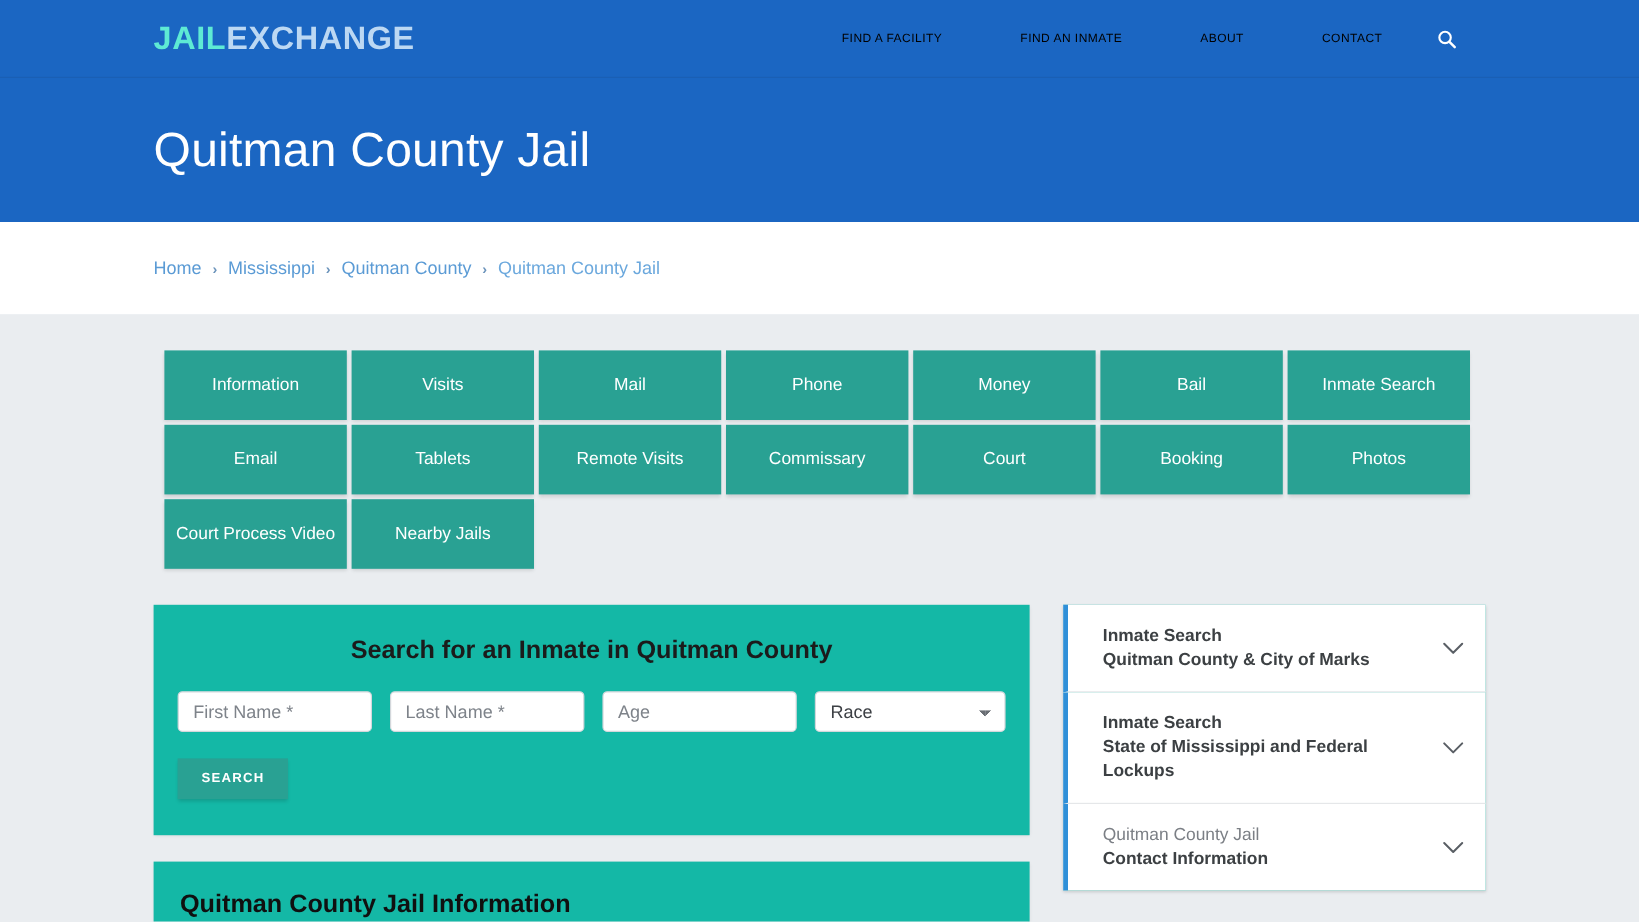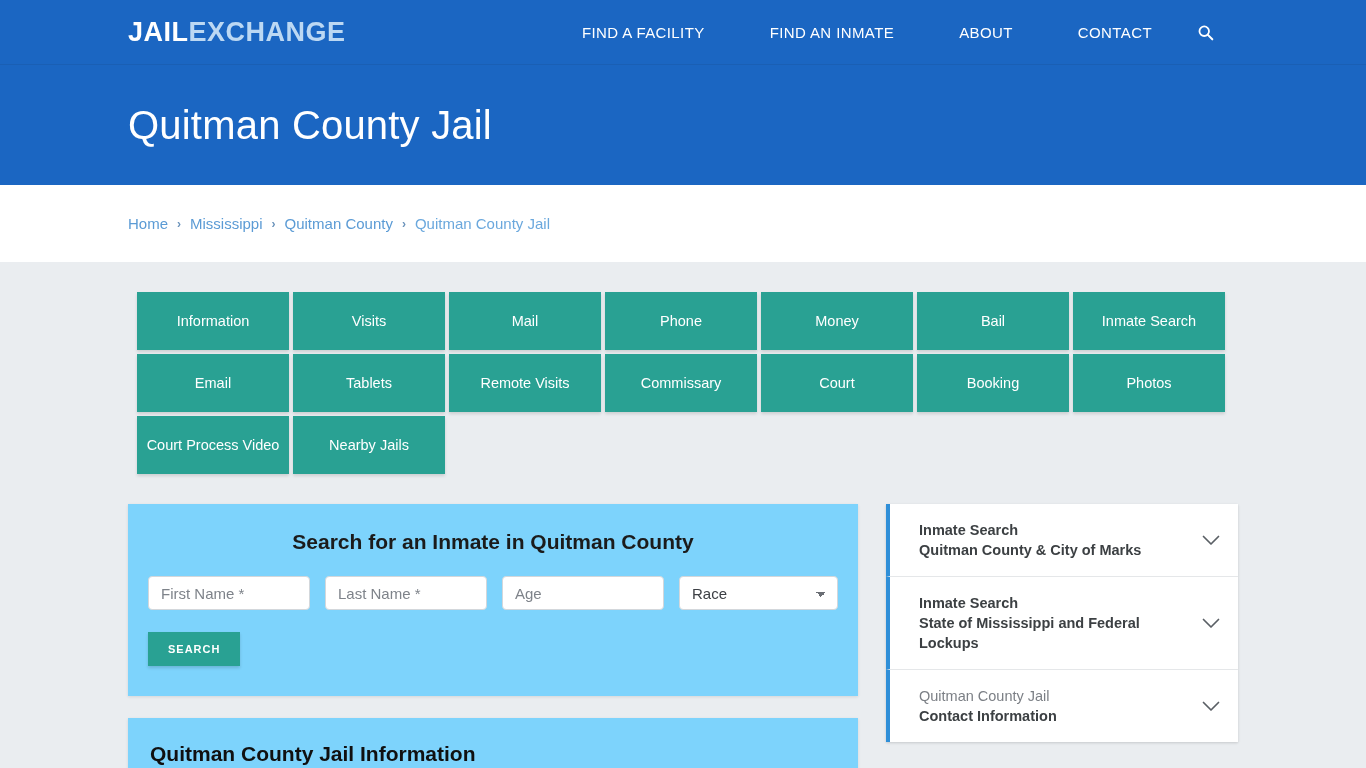--- a/index.html
+++ b/index.html
@@ -20,32 +20,32 @@
     padding: 0 150px 0 128px;
     position: relative;
   }
   .logo {
     font-size: 27px;
     font-weight: bold;
     letter-spacing: 0.5px;
     white-space: nowrap;
     cursor: pointer;
   }
-  .logo .l-jail { color: #ffffff; }
+  .logo .l-jail { color: #5eead4; }
   .logo .l-exch { color: #bcd8f3; }
 
   .nav-links {
     margin-left: auto;
     display: flex;
     align-items: center;
     gap: 30px;
   }
   .nav-link {
-    color: #ffffff;
-    font-size: 15px;
+    color: #000000;
+    font-size: 10px;
     letter-spacing: 0.4px;
     text-decoration: none;
     cursor: pointer;
     white-space: nowrap;
     padding-left: 35px;
   }
   .nav-search-btn {
     margin-left: 12px;
     width: 22px; height: 22px;
     display: flex; align-items: center; justify-content: center;
@@ -133,21 +133,21 @@
   
   .cols {
     display: flex;
     gap: 28px;
     align-items: flex-start;
   }
   .col-left { width: 730px; flex: none; }
   .col-right { width: 352px; flex: none; }
 
   .card {
-    background: #7dd3fc;
+    background: #14b8a6;
     box-shadow: 0 1px 3px rgba(0,0,0,0.10);
   }
   .search-card {
     padding: 26px 20px 30px 20px;
     margin-bottom: 22px;
   }
   .search-card h2 {
     text-align: center;
     font-size: 21px;
     font-weight: bold;

